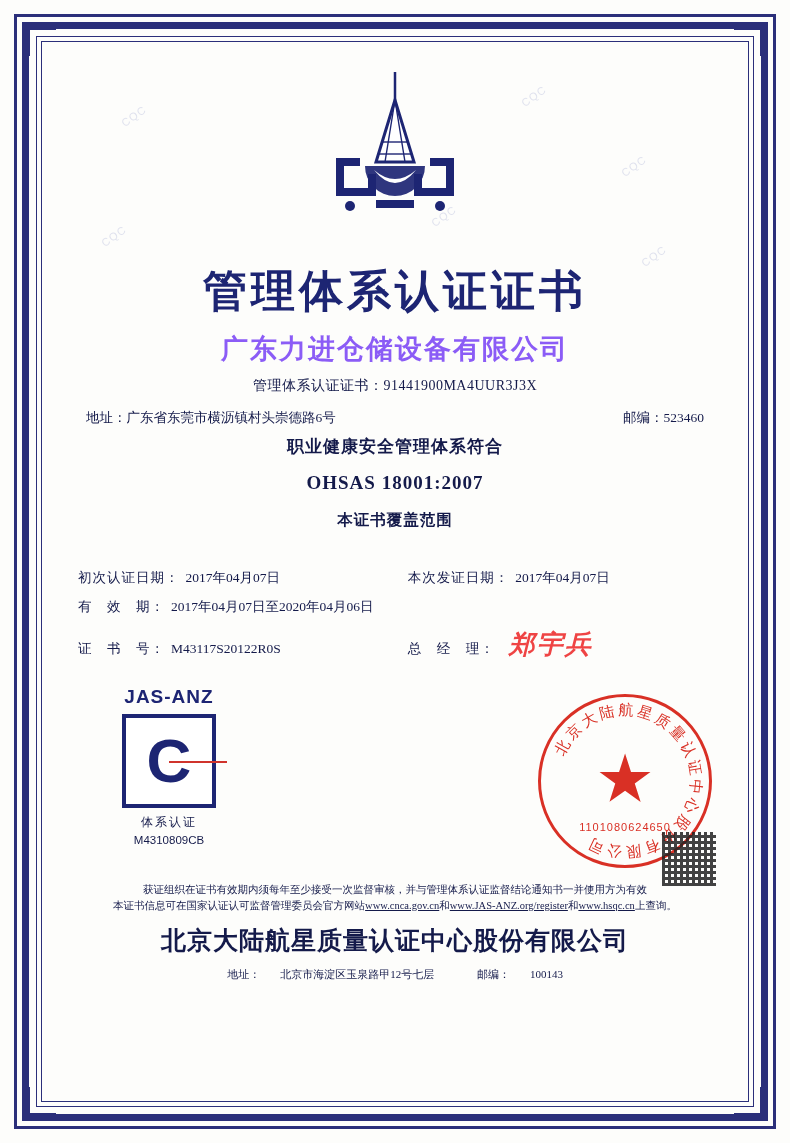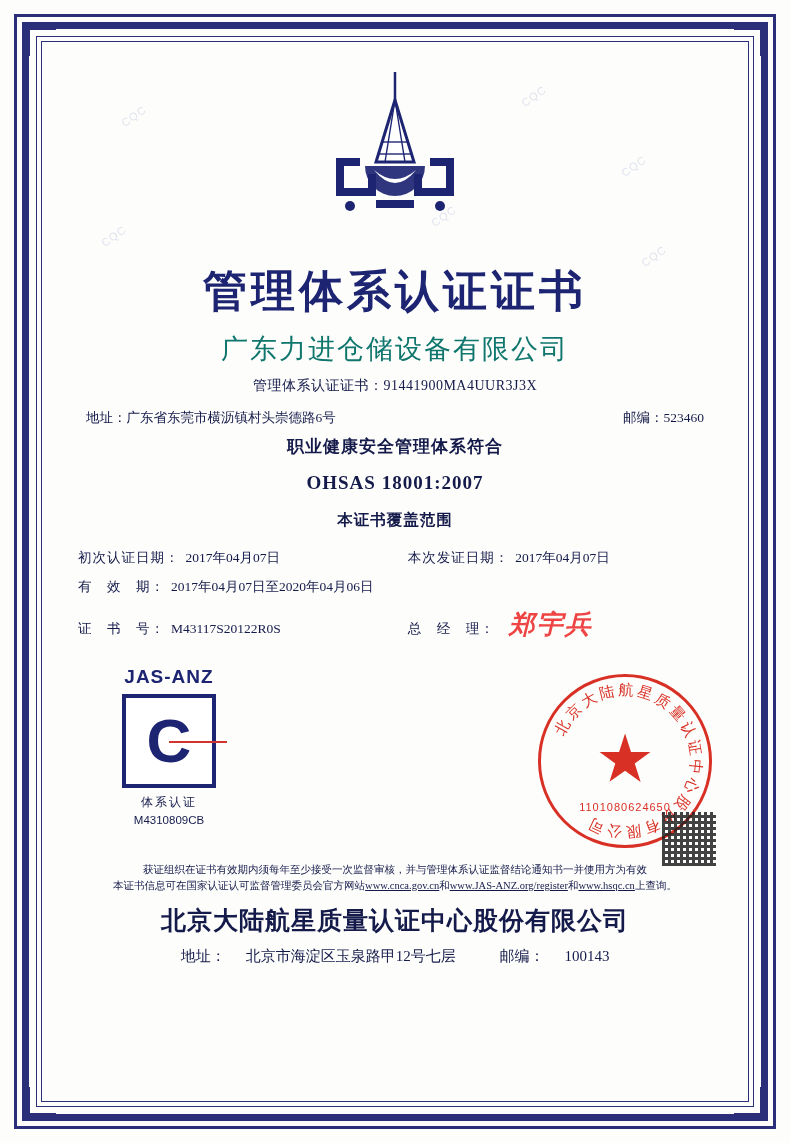--- a/index.html
+++ b/index.html
@@ -65,21 +65,21 @@
     font-weight:bold;
     letter-spacing:4px;
     color:#1d2573;
     margin-top:6px;
     font-family:"Liberation Serif",serif;
   }
   .sub-cert{
     text-align:center;font-size:14px;color:#1d2573;margin-top:12px;letter-spacing:2px;
   }
   .company{
-    text-align:center;font-size:27px;font-weight:normal;color:#0f766e;
+    text-align:center;font-size:27px;font-weight:bold;color:#8b5cf6;
     margin-top:10px;letter-spacing:2px;
   }
   .credit-code{
     text-align:center;font-size:14px;color:#141a4a;margin-top:10px;letter-spacing:.5px;
   }
   .addr-row{
     display:flex;justify-content:space-between;align-items:baseline;
     margin-top:14px;font-size:13.5px;color:#141a4a;padding:0 30px;
   }
   .standard-line{
@@ -91,21 +91,21 @@
   }
   .scope-title{
     text-align:center;font-size:15.5px;font-weight:bold;margin-top:16px;letter-spacing:1px;
   }
   .scope-body{
     margin-top:10px;font-size:17px;line-height:1.55;color:#141a4a;text-align:justify;
     padding:0 6px;
   }
 
   
-  .details{margin-top:18px;padding:0 22px;font-size:13.5px;text-align:center;}
+  .details{margin-top:38px;padding:0 22px;font-size:13.5px;text-align:center;}
   .drow{display:flex;margin-bottom:11px;align-items:baseline;}
   .dcell{display:flex;align-items:baseline;}
   .dcell.left{width:52%;}
   .dcell.right{width:48%;}
   .dlabel{white-space:nowrap;letter-spacing:1px;}
   .dvalue{margin-left:6px;font-family:"Liberation Serif",serif;}
   .manager-name{
     font-size:26px;margin-left:14px;color:#ef4444;
     font-family:"Liberation Serif",serif;font-weight:bold;
     font-style:italic;letter-spacing:2px;
@@ -163,21 +163,21 @@
 
   .notes{
     margin-top:2px;font-size:10.5px;line-height:1.5;color:#141a4a;text-align:center;
   }
   .notes .u{text-decoration:underline;}
   .issuer{
     text-align:center;font-size:25px;font-weight:bold;margin-top:10px;color:#141a4a;
     letter-spacing:1px;
   }
   .issuer-addr{
-    text-align:center;font-size:15px;margin-top:10px;color:#141a4a;
+    text-align:center;font-size:11px;margin-top:10px;color:#141a4a;
   }
   .issuer-addr span{margin:0 10px;}
 </style>
 </head>
 <body>
 
 <div class="page">
 
   <div class="frame-outer"></div>
   <div class="frame-mid"></div>

